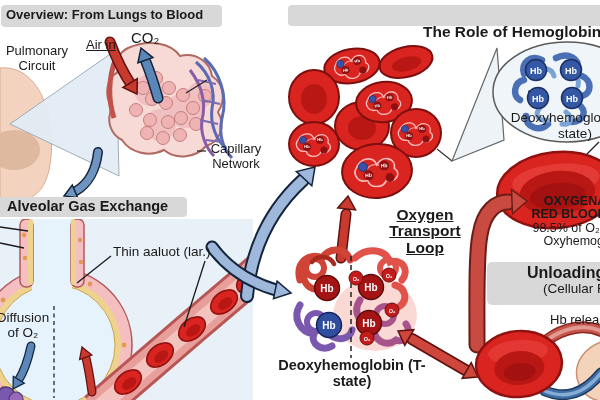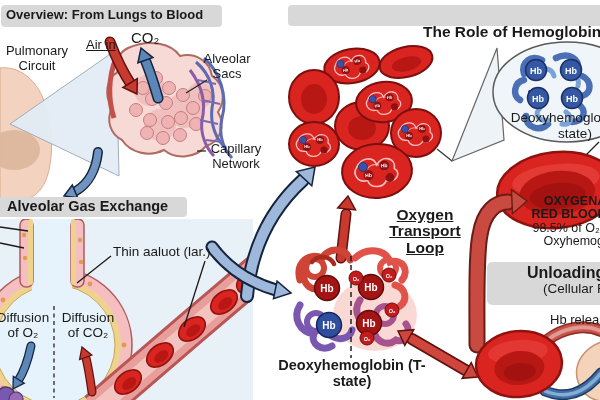--- a/index.html
+++ b/index.html
@@ -350,26 +350,24 @@
 
 <div class="bar" style="left:288px;top:5px;width:320px;height:21px;"></div>
 <div class="lbl t15" style="left:423px;top:6px;font-size:15.5px;margin-top:17px;">The Role of Hemoglobin</div>
 
 <div class="bar" style="left:0px;top:197px;width:187px;height:20px;border-radius:0 4px 4px 0;"></div>
 <div class="lbl ctr" style="left:37px;top:44px;width:72px;">Pulmonary Circuit</div>
 
 <div class="lbl t15" style="left:7px;top:198px;font-size:14.5px;">Alveolar Gas Exchange</div>
 <div class="lbl" style="left:86px;top:38px;text-decoration:underline;">Air in</div>
 <div class="lbl" style="left:131px;top:30px;font-size:15px;">CO₂</div>
-<div class="lbl ctr" style="left:227px;top:52px;width:60px;">Alveolar Sacs</div>
 <div class="lbl" style="left:113px;top:244px;font-size:13.5px;">Thin aaluot (lar.)</div>
 
 <div class="lbl ctr" style="left:236px;top:142px;width:64px;">Capillary Network</div>
 <div class="lbl ctr" style="left:23px;top:310px;width:60px;font-size:13.5px;">Diffusion of O₂</div>
-<div class="lbl ctr" style="left:88px;top:310px;width:64px;font-size:13.5px;">Diffusion of CO₂</div>
 
 <div class="lbl ctr loop" style="left:425px;top:207px;width:86px;text-decoration:underline;">Oxygen Transport Loop</div>
 <div class="lbl ctr deoxyB" style="left:352px;top:358px;width:150px;">Deoxyhemoglobin (T-state)</div>
 <div class="lbl ctr deoxyR" style="left:575px;top:110px;width:142px;">Deoxyhemoglobin (T-state)</div>
 
 <div class="lbl ctr" style="left:587px;top:195px;width:210px;">
   <span class="oxyline oxybold">OXYGENATED</span>
   <span class="oxyline oxybold">RED BLOOD CELL</span>
   <span class="oxyline">98.5% of O₂ carried</span>
   <span class="oxyline">Oxyhemoglobin</span>

